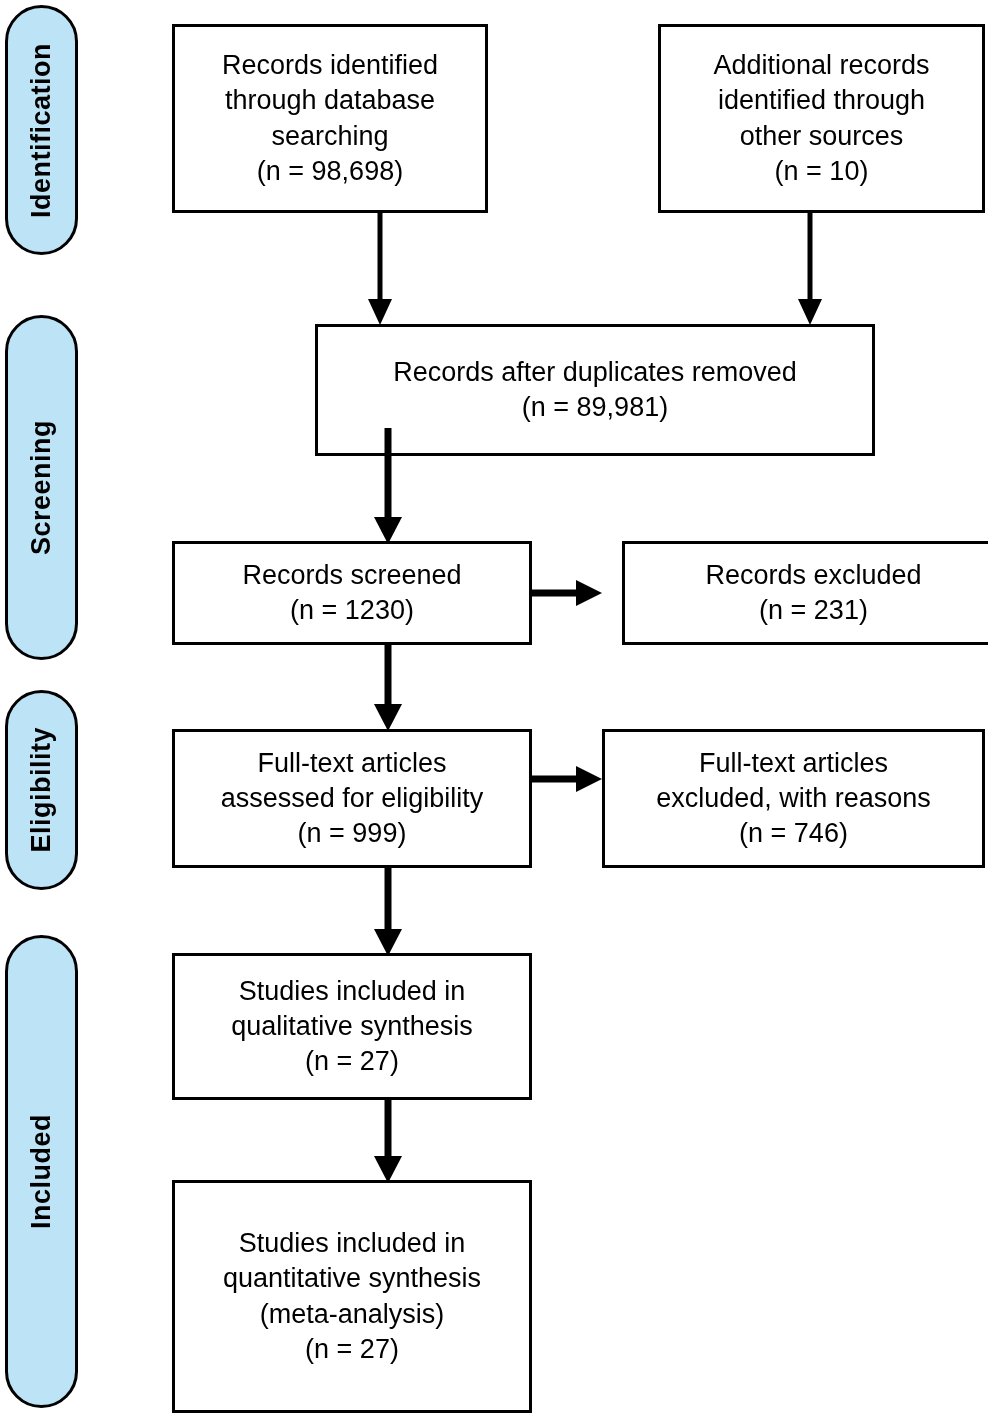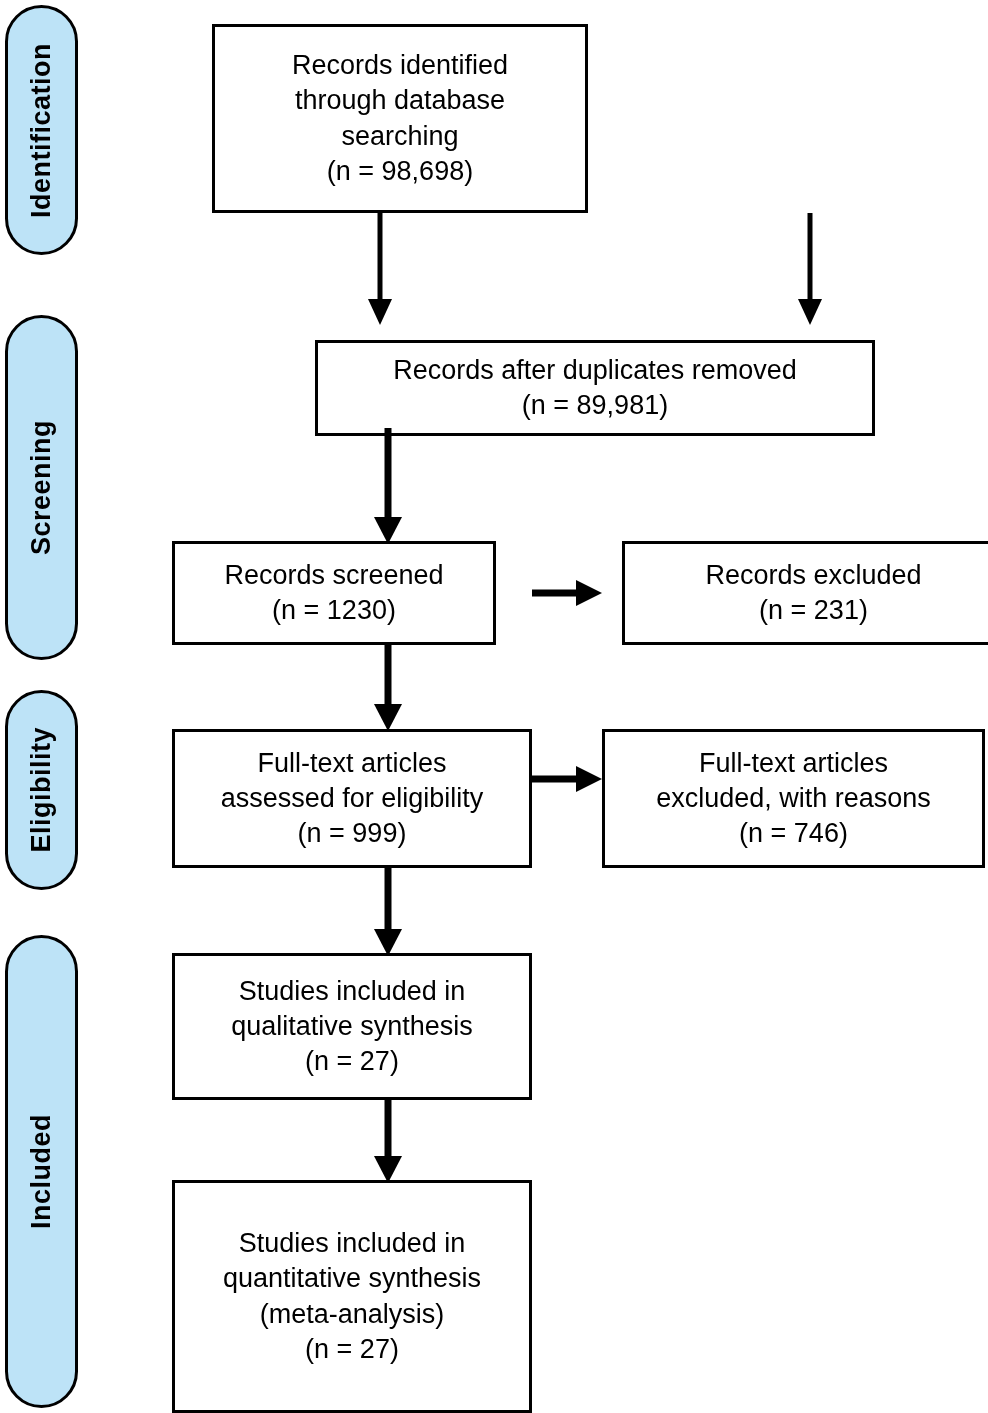--- a/index.html
+++ b/index.html
@@ -81,55 +81,61 @@
   </div>
 
   <div class="stage-pill" style="left:5px; top:690px; width:73px; height:200px;">
     <span class="stage-label">Eligibility</span>
   </div>
 
   <div class="stage-pill" style="left:5px; top:935px; width:73px; height:473px;">
     <span class="stage-label">Included</span>
   </div>
 
-  <div class="flow-box" style="left:172px; top:24px; width:376px; height:189px;margin-left:40px;">
+  <div class="flow-box" style="left:172px; top:24px; width:316px; height:189px;">
     <span class="box-text">Records identified
 through database
 searching
 (n =  98,698)</span>
   </div>
 
+  <div class="flow-box" style="left:658px; top:24px; width:327px; height:189px;">
+    <span class="box-text">Additional records
+identified through
+other sources
+(n =  10)</span>
+  </div>
 
   <div class="connector" style="left:360px; top:213px; width:40px; height:114px;">
     <svg width="40" height="114" viewBox="0 0 40 114">
       <line x1="20" y1="0" x2="20" y2="92" stroke="#000" stroke-width="5"></line>
       <polygon points="20,112 8,86 32,86" fill="#000"></polygon>
     </svg>
   </div>
 
   <div class="connector" style="left:790px; top:213px; width:40px; height:114px;">
     <svg width="40" height="114" viewBox="0 0 40 114">
       <line x1="20" y1="0" x2="20" y2="92" stroke="#000" stroke-width="5"></line>
       <polygon points="20,112 8,86 32,86" fill="#000"></polygon>
     </svg>
   </div>
 
-  <div class="flow-box" style="left:315px; top:324px; width:560px; height:96px;margin-top:16px;">
+  <div class="flow-box" style="left:315px; top:324px; width:560px; height:132px;">
     <span class="box-text">Records after duplicates removed
 (n =   89,981)</span>
   </div>
 
   <div class="connector" style="left:368px; top:428px; width:40px; height:118px;">
     <svg width="40" height="118" viewBox="0 0 40 118">
       <line x1="20" y1="0" x2="20" y2="95" stroke="#000" stroke-width="7"></line>
       <polygon points="20,116 6,89 34,89" fill="#000"></polygon>
     </svg>
   </div>
 
-  <div class="flow-box" style="left:172px; top:541px; width:324px; height:104px;">
+  <div class="flow-box" style="left:172px; top:541px; width:360px; height:104px;">
     <span class="box-text">Records screened
 (n =  1230)</span>
   </div>
 
   <div class="flow-box" style="left:602px; top:541px; width:383px; height:104px;margin-left:20px;">
     <span class="box-text">Records excluded
 (n = 231)</span>
   </div>
 
   <div class="connector" style="left:532px; top:573px; width:72px; height:40px;">

